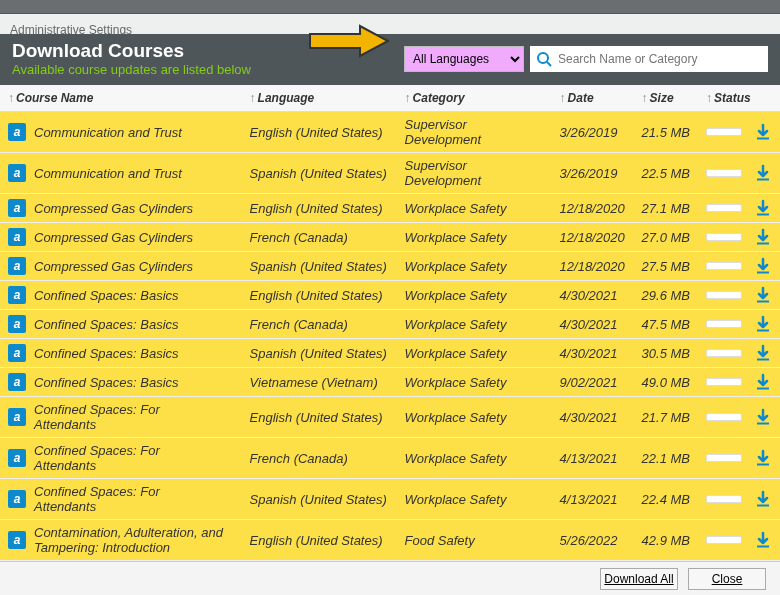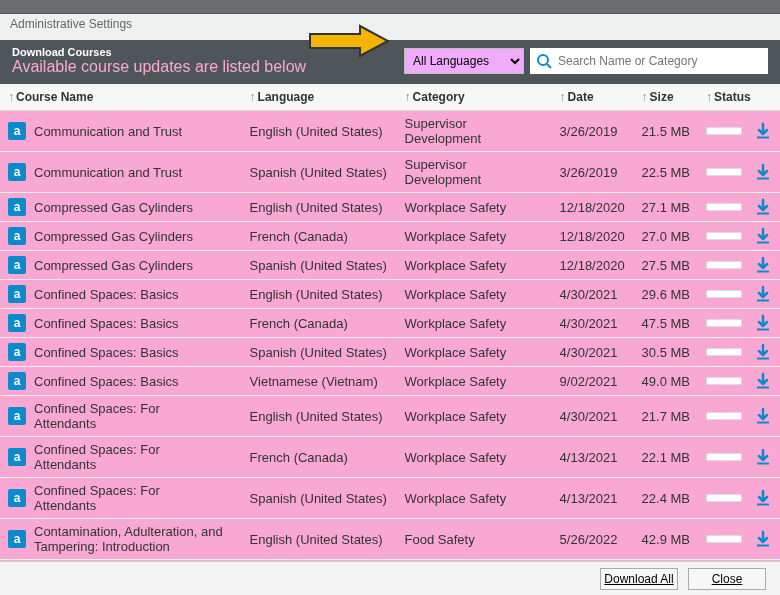--- a/index.html
+++ b/index.html
@@ -11,42 +11,42 @@
     height: 595px;
     overflow: hidden;
     position: relative;
   }
   .top-strip {
     height: 14px;
     background: #6b6e71;
     border-bottom: 1px solid #555;
   }
   .breadcrumb {
-    height: 26px;
+    height: 20px;
     background: #eef0ef;
-    padding: 3px 10px;
+    padding: 9px 10px;
     font-size: 12px;
     color: #666;
   }
   .header {
     background: #4e5659;
     color: #fff;
     padding: 6px 12px 8px 12px;
     display: flex;
     justify-content: space-between;
     align-items: center;
     position: relative;
   }
   .header-left h1 {
-    font-size: 11px;
+    font-size: 19px;
     font-weight: 600;
   }
   .header-left .subtitle {
-    font-size: 16px;
-    color: #f9a8d4;
+    font-size: 13px;
+    color: #84cc16;
   }
   .header-right {
     display: flex;
     gap: 6px;
     align-items: center;
   }
   .lang-select {
     width: 120px;
     height: 26px;
     background: #f0abfc;
@@ -74,22 +74,23 @@
     position: absolute;
     top: 24px;
     left: 308px;
     z-index: 50;
     pointer-events: none;
   }
   .table-wrap {
     height: 488px;
     overflow-y: auto;
     overflow-x: auto;
-    background: #f9a8d4;
+    background: #fde047;
     border-bottom: 6px solid #0c4a6e;
+    font-style: italic;
   }
   table { width: 100%; border-collapse: collapse; }
   thead th {
     text-align: left;
     font-weight: 600;
     font-size: 12px;
     padding: 6px 8px;
     background: #f7f7f7;
     border-bottom: 1px solid #ddd;
     color: #333;

